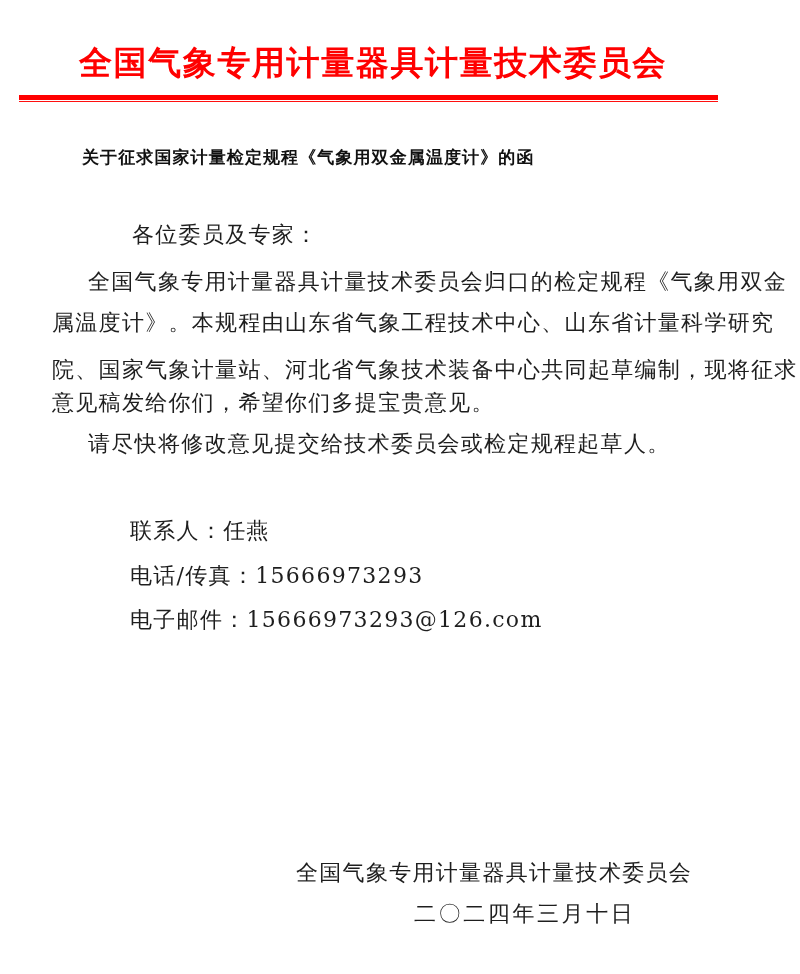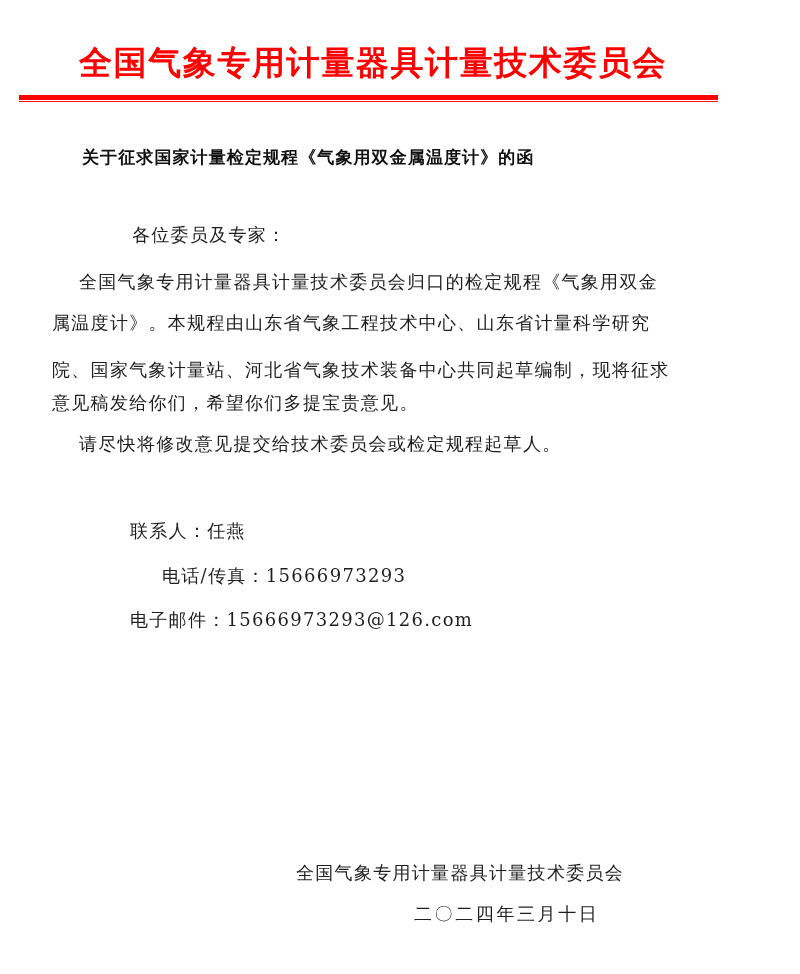--- a/index.html
+++ b/index.html
@@ -16,24 +16,24 @@
   }
   .rule { position: absolute; left: 19px; width: 699px; }
   .rule-thick { top: 95px; height: 5px; background: #ff0000; }
   .rule-thin  { top: 101px; height: 1px; background: #ff1010; }
   .subject {
     left: 82px; top: 142px;
     font-family: "DejaVu Sans", "Liberation Sans", sans-serif;
     font-weight: bold; font-size: 17px; line-height: 30px; color: #111;
     letter-spacing: 1.1px;
   }
-  .body-text { font-size: 18px; line-height: 24px; letter-spacing: 1.3px; color: #1e1e1e; }
+  .body-text { font-size: 22px; line-height: 24px; letter-spacing: 1.3px; color: #1e1e1e; }
   .salutation { left: 132px; top: 223px; }
   .line { left: 52px; }
-  .line.indent { left: 79px; }
+  .line.indent { left: 88px; }
   .contact { left: 130px; }
   .sign-org { left: 296px; top: 861px; }
   .sign-date { left: 394px; top: 902px; letter-spacing: 2.6px; margin-left: 20px; }
 </style>
 </head>
 <body>
 
 <div>
   <div class="abs letterhead-title">全国气象专用计量器具计量技术委员会</div>
   <div class="rule rule-thick"></div>
@@ -48,20 +48,20 @@
   <div class="abs body-text line indent" style="top:270px;">全国气象专用计量器具计量技术委员会归口的检定规程《气象用双金</div>
   <div class="abs body-text line" style="top:311px;">属温度计》。本规程由山东省气象工程技术中心、山东省计量科学研究</div>
   <div class="abs body-text line" style="top:358px;">院、国家气象计量站、河北省气象技术装备中心共同起草编制，现将征求</div>
   <div class="abs body-text line" style="top:391px;">意见稿发给你们，希望你们多提宝贵意见。</div>
 </div>
 
 <div class="abs body-text line indent" style="top:432px;">请尽快将修改意见提交给技术委员会或检定规程起草人。</div>
 
 <div>
   <div class="abs body-text contact" style="top:519px;text-align:right;">联系人：任燕</div>
-  <div class="abs body-text contact" style="top:564px;margin-left:32px;">电话/传真：15666973293</div>
+  <div class="abs body-text contact" style="top:564px;">电话/传真：15666973293</div>
   <div class="abs body-text contact" style="top:608px;">电子邮件：15666973293@126.com</div>
 </div>
 
 <div>
   <div class="abs body-text sign-org">全国气象专用计量器具计量技术委员会</div>
   <div class="abs body-text sign-date">二〇二四年三月十日</div>
 </div>
 
 </body></html>

